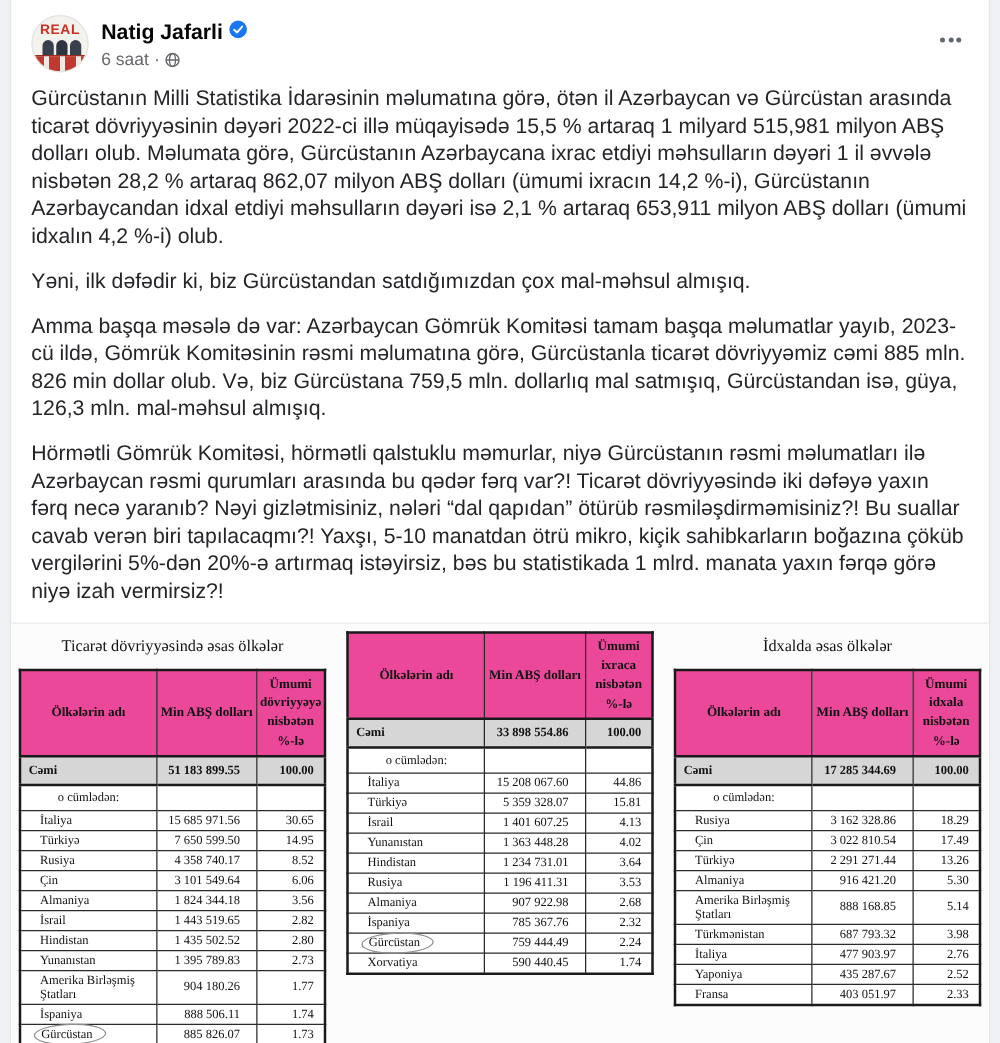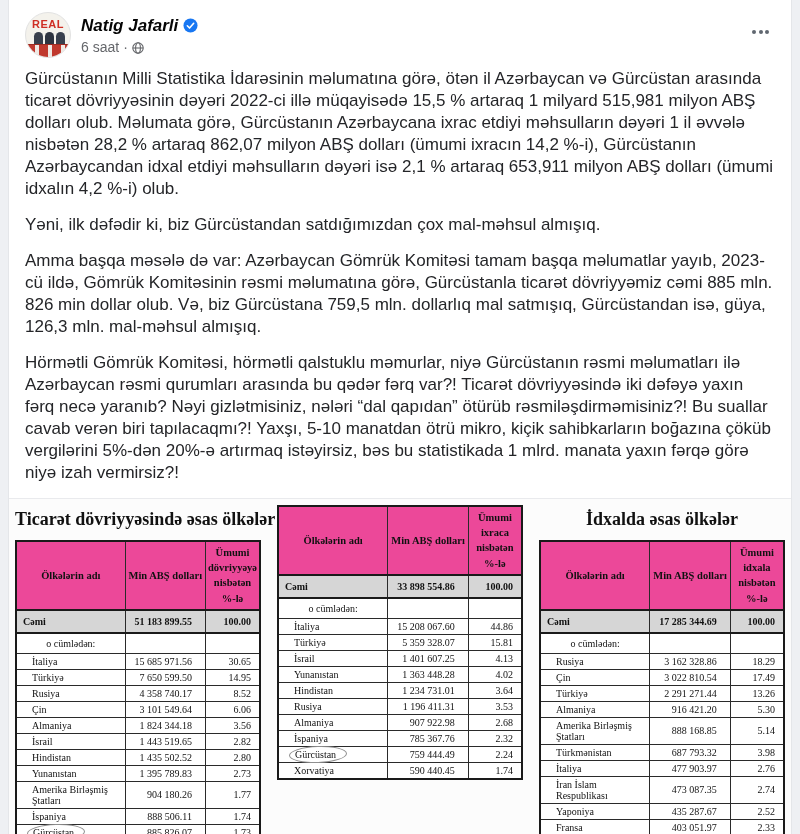--- a/index.html
+++ b/index.html
@@ -49,21 +49,21 @@
   }
   .avatar .fig1 { left: 8px; }
   .avatar .fig2 { left: 19px; background:#2e3440; }
   .avatar .fig3 { left: 30px; }
   .avatar .desk {
     position: absolute; bottom: 0; left: 0; right: 0; height: 13px;
     background: repeating-linear-gradient(90deg, #c0392e 0 9px, #efe9e4 9px 13px);
     border-top: 1px solid #9c2b22;
   }
   .head-main { margin-left: 10px; }
-  .name-row { display: flex; align-items: center; gap: 5px; font-style: italic; }
+  .name-row { display: flex; gap: 5px; }
   .author-name {
     font-size: 17px; font-weight: 700; color: #050505;
     cursor: pointer;
   }
   .verified { width: 15px; height: 15px; display: inline-block; }
   .meta-row {
     display: flex; align-items: center; gap: 4px;
     font-size: 14px; color: #65676b; margin-top: 3px;
   }
   .meta-row .ts { cursor: pointer; }
@@ -90,21 +90,21 @@
     border-top: 1px solid #e9eaed;
     background: #fcfcfc;
     padding: 6px 6px 0 6px;
     display: flex;
     gap: 16px;
     cursor: pointer;
   }
   .stat-table { flex: 1 1 0; min-width: 0; }
   .t-title {
     font-family: "Liberation Serif", serif;
-    font-weight: 700; font-size: 18px; color: #111;
+    font-weight: 400; font-size: 13px; color: #111;
     text-align: center;
     margin: 4px 0 10px 0;
     white-space: nowrap;
   }
   table {
     width: 100%;
     border-collapse: collapse;
     font-family: "Liberation Serif", serif;
     border: 2px solid #1a1a1a;
     background: #fff;
@@ -415,25 +415,20 @@
               <td class="country">Türkmənistan</td>
               <td class="num">687 793.32</td>
               <td class="pct">3.98</td>
             </tr>
             <tr>
               <td class="country">İtaliya</td>
               <td class="num">477 903.97</td>
               <td class="pct">2.76</td>
             </tr>
             <tr>
-              <td class="country">İran İslam Respublikası</td>
-              <td class="num">473 087.35</td>
-              <td class="pct">2.74</td>
-            </tr>
-            <tr>
               <td class="country">Yaponiya</td>
               <td class="num">435 287.67</td>
               <td class="pct">2.52</td>
             </tr>
             <tr>
               <td class="country">Fransa</td>
               <td class="num">403 051.97</td>
               <td class="pct">2.33</td>
             </tr>
           </tbody>

